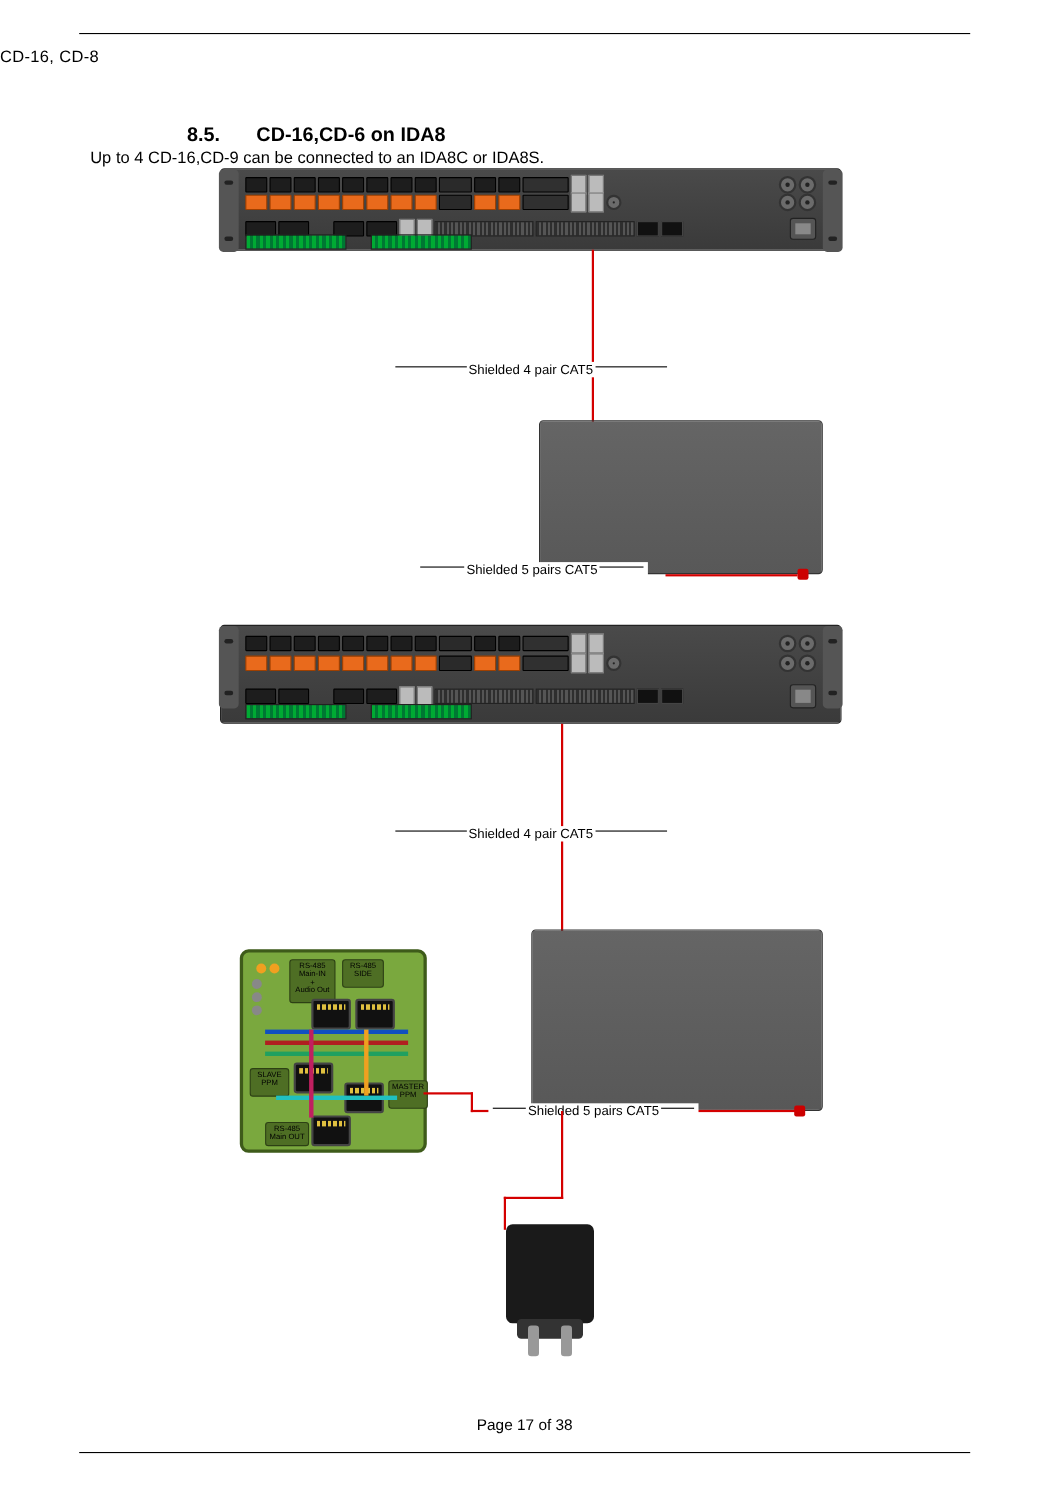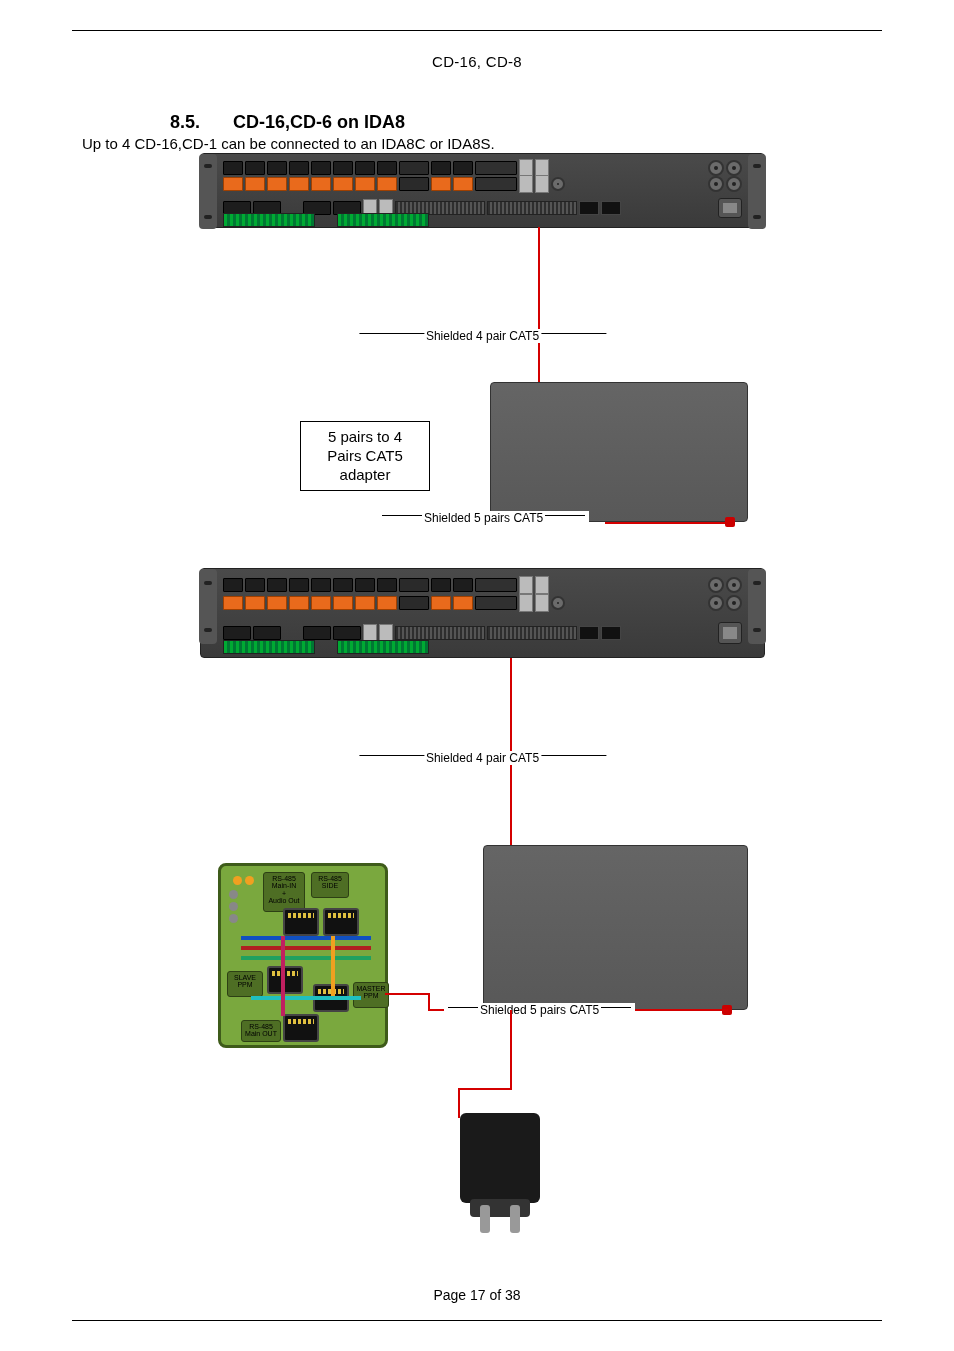--- a/index.html
+++ b/index.html
@@ -6,21 +6,21 @@
   body {
     font-family: Arial, Helvetica, sans-serif;
     width: 954px;
     height: 1351px;
     background: #fff;
     position: relative;
     color: #000;
   }
   .page-rule-top { position: absolute; top: 30px; left: 72px; width: 810px; height: 1px; background: #000; }
   .page-rule-bottom { position: absolute; bottom: 30px; left: 72px; width: 810px; height: 1px; background: #000; }
-  .header-title { position: absolute; top: 53px; left: 0; width: 954px; text-align: center; font-size: 15px; letter-spacing: 0.3px; }
+  .header-title { position: absolute; top: 43px; left: 0; width: 954px; font-size: 15px; letter-spacing: 0.3px; }
   .section-heading { position: absolute; top: 112px; left: 170px; font-size: 18px; font-weight: bold; }
   .section-heading .num { margin-right: 28px; }
   .intro-text { position: absolute; top: 135px; left: 82px; font-size: 15px; }
   .page-num { position: absolute; bottom: 48px; left: 0; width: 954px; text-align: center; font-size: 14px; }
 
   
   .diagram { position: absolute; top: 153px; left: 200px; width: 565px; height: 1115px; }
 
   
   .rack {
@@ -112,21 +112,21 @@
 </head>
 <body>
 
 <div class="page-rule-top"></div>
 <div class="header-title">CD-16, CD-8</div>
 
 <div class="section-heading">
   <span class="num">8.5.</span>
   <span>CD-16,CD-6 on IDA8</span>
 </div>
-<div class="intro-text">Up to 4 CD-16,CD-1 can be connected to an IDA8C or IDA8S.</div>
+<div class="intro-text">Up to 4 CD-16,CD-9 can be connected to an IDA8C or IDA8S.</div>
 
 <div class="diagram">
 
   <div class="rack" style="top:0">
     <div class="ear-l">
         <div class="slot" style="top:10px;left:5px"></div>
         <div class="slot" style="bottom:10px;left:5px"></div>
       </div>
     <div class="ear-r">
         <div class="slot" style="top:10px;left:5px"></div>
@@ -194,25 +194,20 @@
       <div class="grid g" style="width:92px"></div>
     </div>
   </div>
 
   <div class="redline" style="top:74px;left:338px;width:2px;height:295px"></div>
 
   <div class="cable-label center" style="top:176px">
     <span class="line-l"></span><span>Shielded 4 pair CAT5</span><span class="line-r"></span>
   </div>
 
-  <div class="adapter-box" style="top:268px;left:100px;width:130px">
-    <div>5 pairs to 4</div>
-    <div>Pairs CAT5</div>
-    <div>adapter</div>
-  </div>
 
   <div class="greybox" style="top:229px;left:290px;width:258px;height:140px">
     <div class="jack" style="right:12px"></div>
   </div>
 
   <div class="cable-label" style="top:358px;left:178px">
     <span class="line-l" style="width:40px"></span><span>Shielded 5 pairs CAT5</span><span class="line-r" style="width:40px"></span>
   </div>
 
   <div class="redline" style="top:369px;left:405px;width:120px;height:2px"></div>

